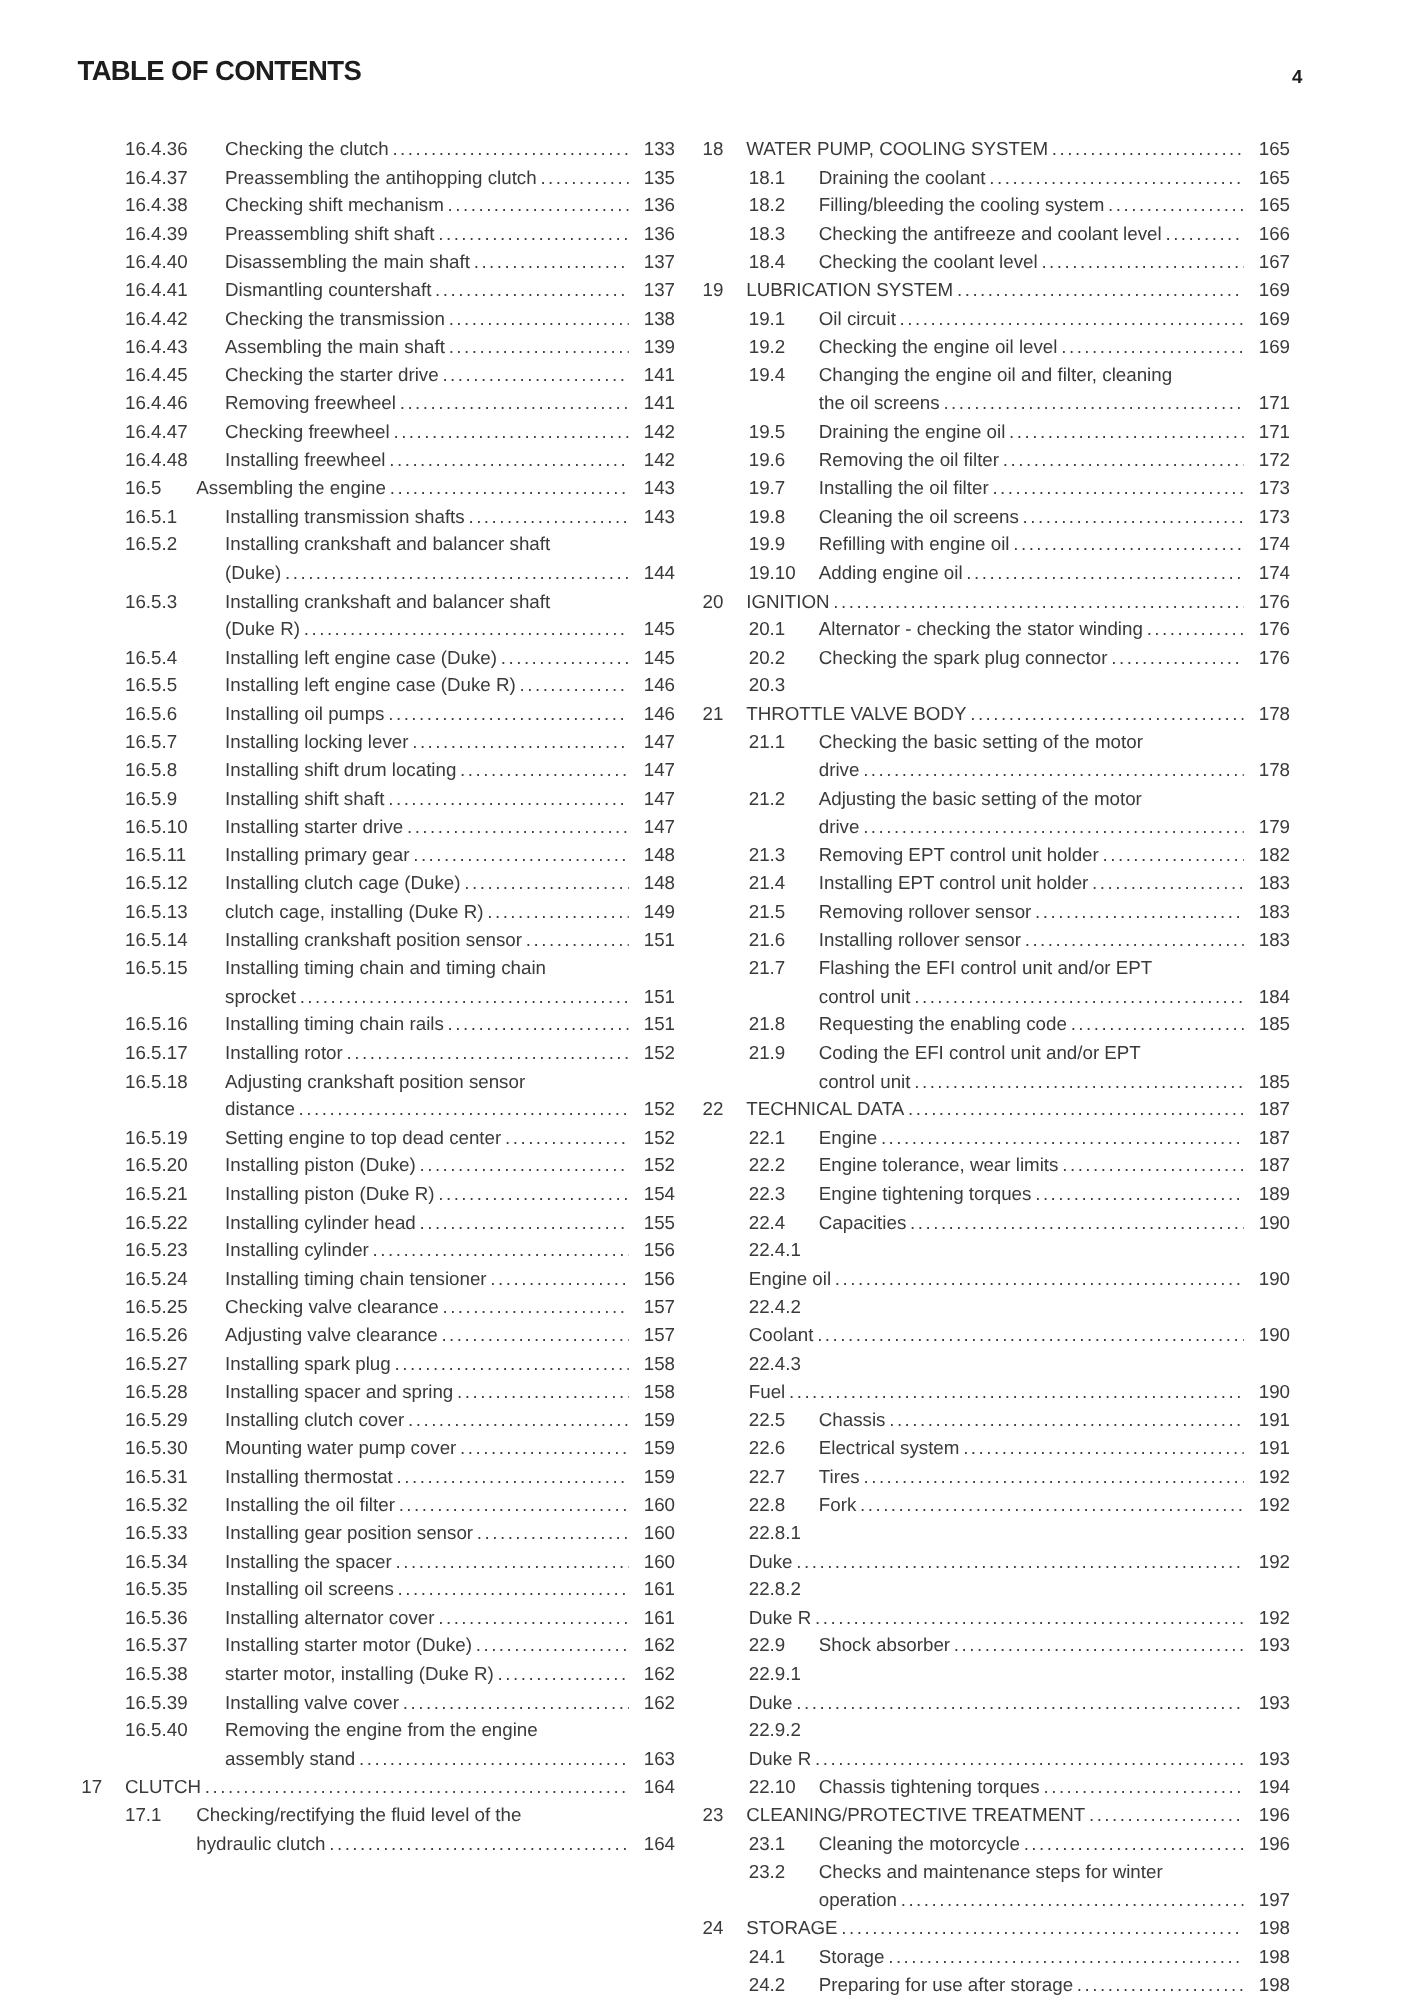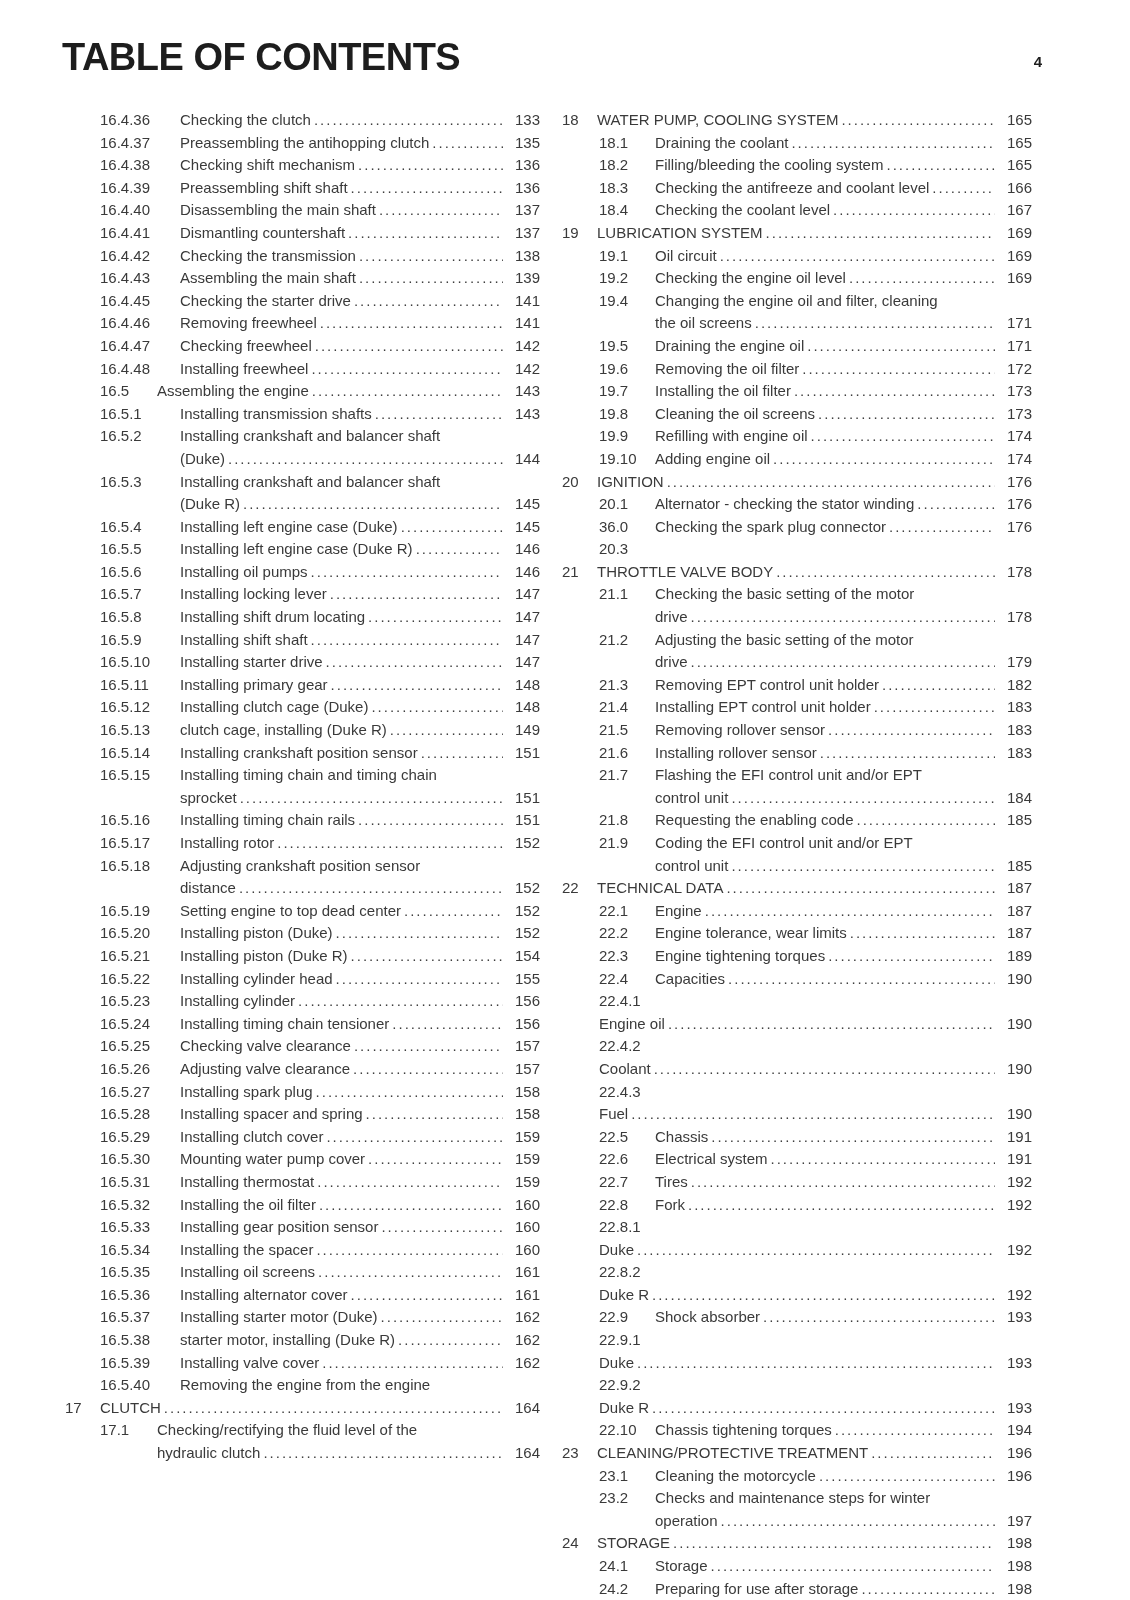--- a/index.html
+++ b/index.html
@@ -6,21 +6,21 @@
   html,body {
     width:1130px; height:1600px;
     background:#ffffff;
     font-family:"Liberation Sans","DejaVu Sans",sans-serif;
     color:#3a3a3a;
     overflow:hidden;
   }
   .page { width:1130px; height:1600px; padding:40px 88px 0 62px; }
   .header { display:flex; justify-content:space-between; align-items:flex-start; }
   .doc-title {
-    font-size:38px; font-weight:bold; color:#1d1d1d;
+    font-size:22px; font-weight:bold; color:#1d1d1d;
     letter-spacing:-0.5px; line-height:34px;text-align:right;
   }
   .page-num { font-size:15px; font-weight:bold; color:#1d1d1d; margin-top:13px; }
   .columns { display:flex; margin-top:35px; margin-left:3px; }
   .col { display:flex; flex-direction:column; }
   .col-left  { width:475px; margin-right:22px; }
   .col-right { width:470px; }
   .entry { display:flex; font-size:15px; line-height:22.6px; }
   .num { flex:0 0 auto; white-space:nowrap; }
   .body { flex:1 1 auto; min-width:0; }
@@ -573,20 +573,25 @@
               <span class="txt">Installing valve cover</span>
               <span class="leader"></span>
               <span class="pg">162</span>
             </div>
           </div>
         </div>
         <div class="entry lvl3">
           <span class="num">16.5.40</span>
           <div class="body">
             <div class="cont">Removing the engine from the engine</div>
+            <div class="last">
+              <span class="txt">assembly stand</span>
+              <span class="leader"></span>
+              <span class="pg">163</span>
+            </div>
           </div>
         </div>
         <div class="entry lvl1">
           <span class="num">17</span>
           <div class="body">
             <div class="last">
               <span class="txt">CLUTCH</span>
               <span class="leader"></span>
               <span class="pg">164</span>
             </div>
@@ -770,21 +775,21 @@
           <span class="num">20.1</span>
           <div class="body">
             <div class="last">
               <span class="txt">Alternator - checking the stator winding</span>
               <span class="leader"></span>
               <span class="pg">176</span>
             </div>
           </div>
         </div>
         <div class="entry lvl2">
-          <span class="num">36.0</span>
+          <span class="num">20.2</span>
           <div class="body">
             <div class="last">
               <span class="txt">Checking the spark plug connector</span>
               <span class="leader"></span>
               <span class="pg">176</span>
             </div>
           </div>
         </div>
         <div class="entry lvl2">
           <span class="num">20.3</span>

